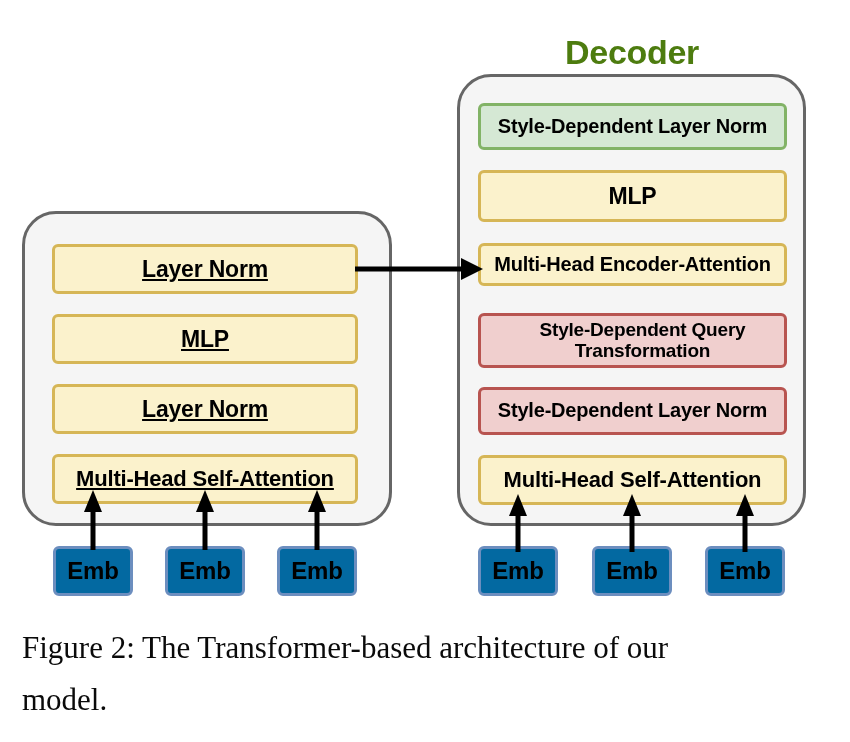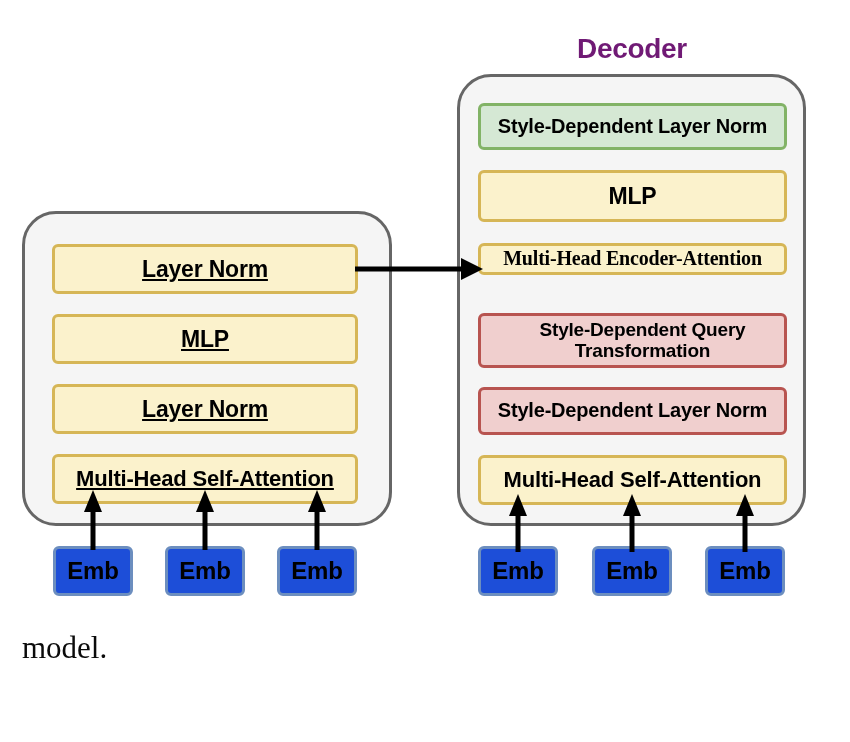--- a/index.html
+++ b/index.html
@@ -21,22 +21,22 @@
     top: 0;
     width: 850px;
     height: 620px;
   }
 
   
   .group-title {
     position: absolute;
     font-family: "Liberation Sans", sans-serif;
     font-weight: bold;
-    font-size: 28px;
-    color: #701a75;
+    font-size: 34px;
+    color: #4d7c0f;
     letter-spacing: -0.3px;
     text-align: center;
     white-space: nowrap;
   }
   #encoder-title {
     left: 107px;
     top: 170px;
     width: 200px;
   }
   #decoder-title {
@@ -80,34 +80,34 @@
     font-family: "Liberation Sans", sans-serif;
     font-weight: bold;
     color: #000000;
     line-height: 1.08;
     letter-spacing: -0.2px;
     padding: 0 4px;
   }
   .layer-box.yellow { background: #fbf2cc; border-color: #d6b656; }
   .layer-box.green  { background: #d5e8d4; border-color: #82b366; }
   .layer-box.red    { background: #f0cfce; border-color: #b85450; }
-  .layer-box.blue   { background: #1d4ed8; border-color: #6c8ebf; }
+  .layer-box.blue   { background: #0369a1; border-color: #6c8ebf; }
 
   
   .enc-box { left: 52px; width: 306px; height: 50px; font-size: 23px; text-decoration: underline; }
   #enc-layer-norm-top   { top: 244px; }
   #enc-mlp              { top: 314px; }
   #enc-layer-norm-bot   { top: 384px; }
   #enc-self-attention   { top: 454px; font-size: 22px; }
 
   
   .dec-box { left: 478px; width: 309px; }
   #dec-style-layer-norm-top { top: 103px;  height: 47px; font-size: 20px; }
   #dec-mlp                  { top: 170px;  height: 52px; font-size: 23px; }
-  #dec-encoder-attention    { top: 243px;  height: 32px; font-size: 20px; font-family: Liberation Serif, serif; }
+  #dec-encoder-attention    { top: 243px;  height: 43px; font-size: 20px; }
   #dec-style-query          { top: 313px;  height: 55px; font-size: 19px; padding-left: 24px; }
   #dec-style-layer-norm-bot { top: 387px;  height: 48px; font-size: 20px; }
   #dec-self-attention       { top: 455px;  height: 50px; font-size: 22px; }
 
   
   .emb-box {
     position: absolute;
     width: 80px;
     height: 50px;
     top: 546px;
@@ -150,21 +150,21 @@
     left: 22px;
     top: 626px;
     width: 806px;
     font-family: "Liberation Serif", serif;
     font-size: 31px;
     line-height: 1.42;
     color: #0a0a0a;
     text-align: justify;
   }
   #caption .cap-line { display: block; }
-  #caption .cap-line.last { text-align: left; }
+  #caption .cap-line.last { text-align: left; margin-top: 8px; }
 </style>
 </head>
 <body>
 
 <div id="figure-canvas">
 
 
   <div id="encoder-container" class="stack-container"></div>
 
   <div id="enc-layer-norm-top" class="layer-box yellow enc-box">Layer Norm</div>
@@ -240,14 +240,15 @@
   <div id="v-arrow-dec-3" class="v-arrow">
     <svg width="20" height="60" viewBox="0 0 20 60">
       <line x1="10" y1="58" x2="10" y2="18" stroke="#000000" stroke-width="5"></line>
       <polygon points="10,0 1,22 19,22" fill="#000000"></polygon>
     </svg>
   </div>
 
 </div>
 
 <div id="caption">
+  <span class="cap-line">Figure 2:  The Transformer-based architecture of our</span>
   <span class="cap-line last">model.</span>
 </div>
 
 </body></html>

